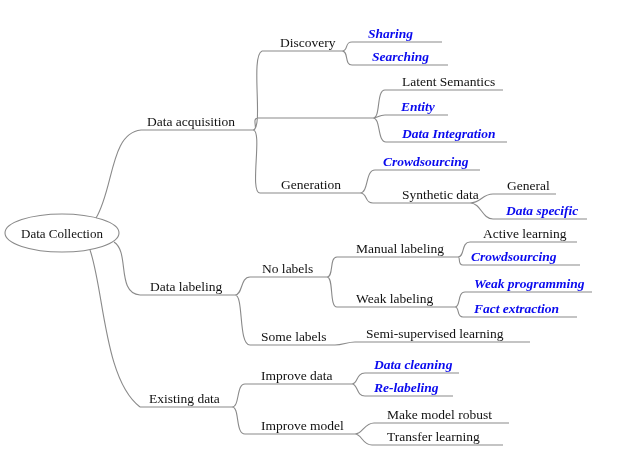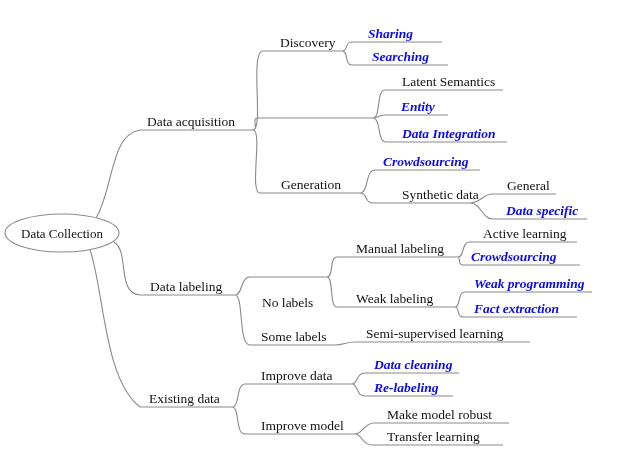--- a/index.html
+++ b/index.html
@@ -114,21 +114,21 @@
   <div class="lbl" style="left:402px; top:74px;">Latent Semantics</div>
   <div class="lbl hl" style="left:401px; top:99px;text-align:center;">Entity</div>
   <div class="lbl hl" style="left:402px; top:126px;">Data Integration</div>
   <div class="lbl" style="left:281px; top:177px;">Generation</div>
   <div class="lbl hl" style="left:383px; top:154px;">Crowdsourcing</div>
   <div class="lbl" style="left:381px; top:187px;margin-left:21px;">Synthetic data</div>
   <div class="lbl" style="left:507px; top:178px;">General</div>
   <div class="lbl hl" style="left:506px; top:203px;">Data specific</div>
 
   <div class="lbl" style="left:150px; top:279px;">Data labeling</div>
-  <div class="lbl" style="left:262px; top:261px;margin-top:34px;">No labels</div>
+  <div class="lbl" style="left:262px; top:261px;">No labels</div>
   <div class="lbl" style="left:356px; top:241px;">Manual labeling</div>
   <div class="lbl" style="left:483px; top:226px;">Active learning</div>
   <div class="lbl hl" style="left:471px; top:249px;">Crowdsourcing</div>
   <div class="lbl" style="left:356px; top:291px;">Weak labeling</div>
   <div class="lbl hl" style="left:474px; top:276px;">Weak programming</div>
   <div class="lbl hl" style="left:474px; top:301px;">Fact extraction</div>
   <div class="lbl" style="left:261px; top:329px;">Some labels</div>
   <div class="lbl" style="left:366px; top:326px;">Semi-supervised learning</div>
 
   <div class="lbl" style="left:149px; top:391px;">Existing data</div>

